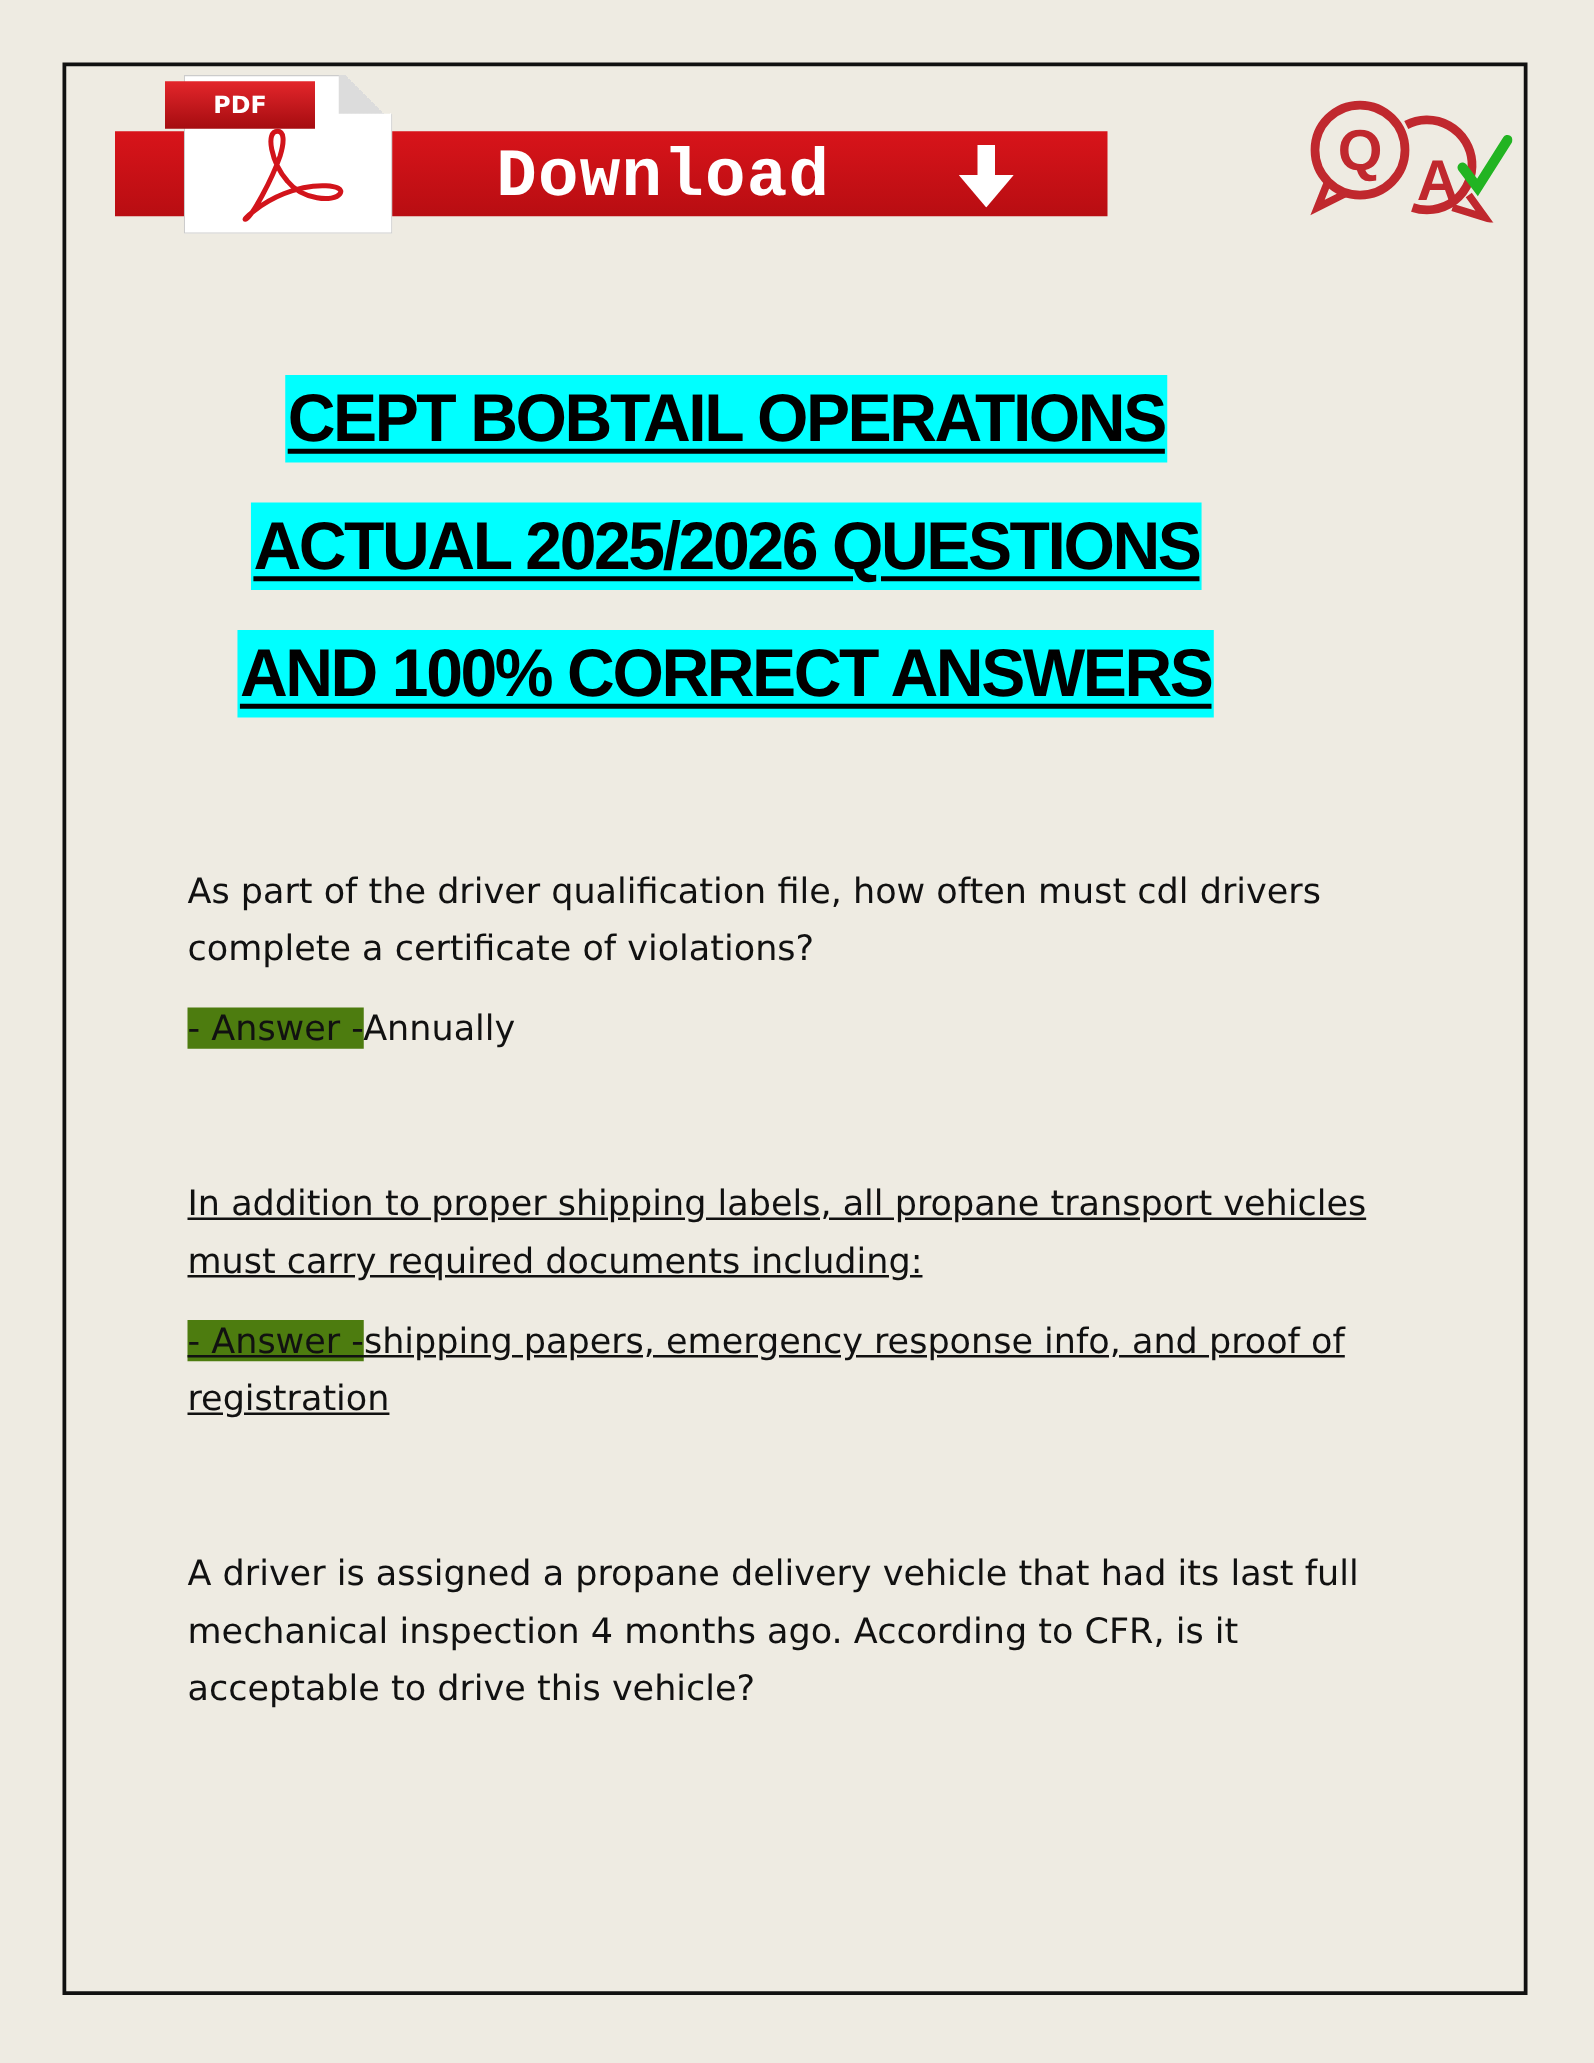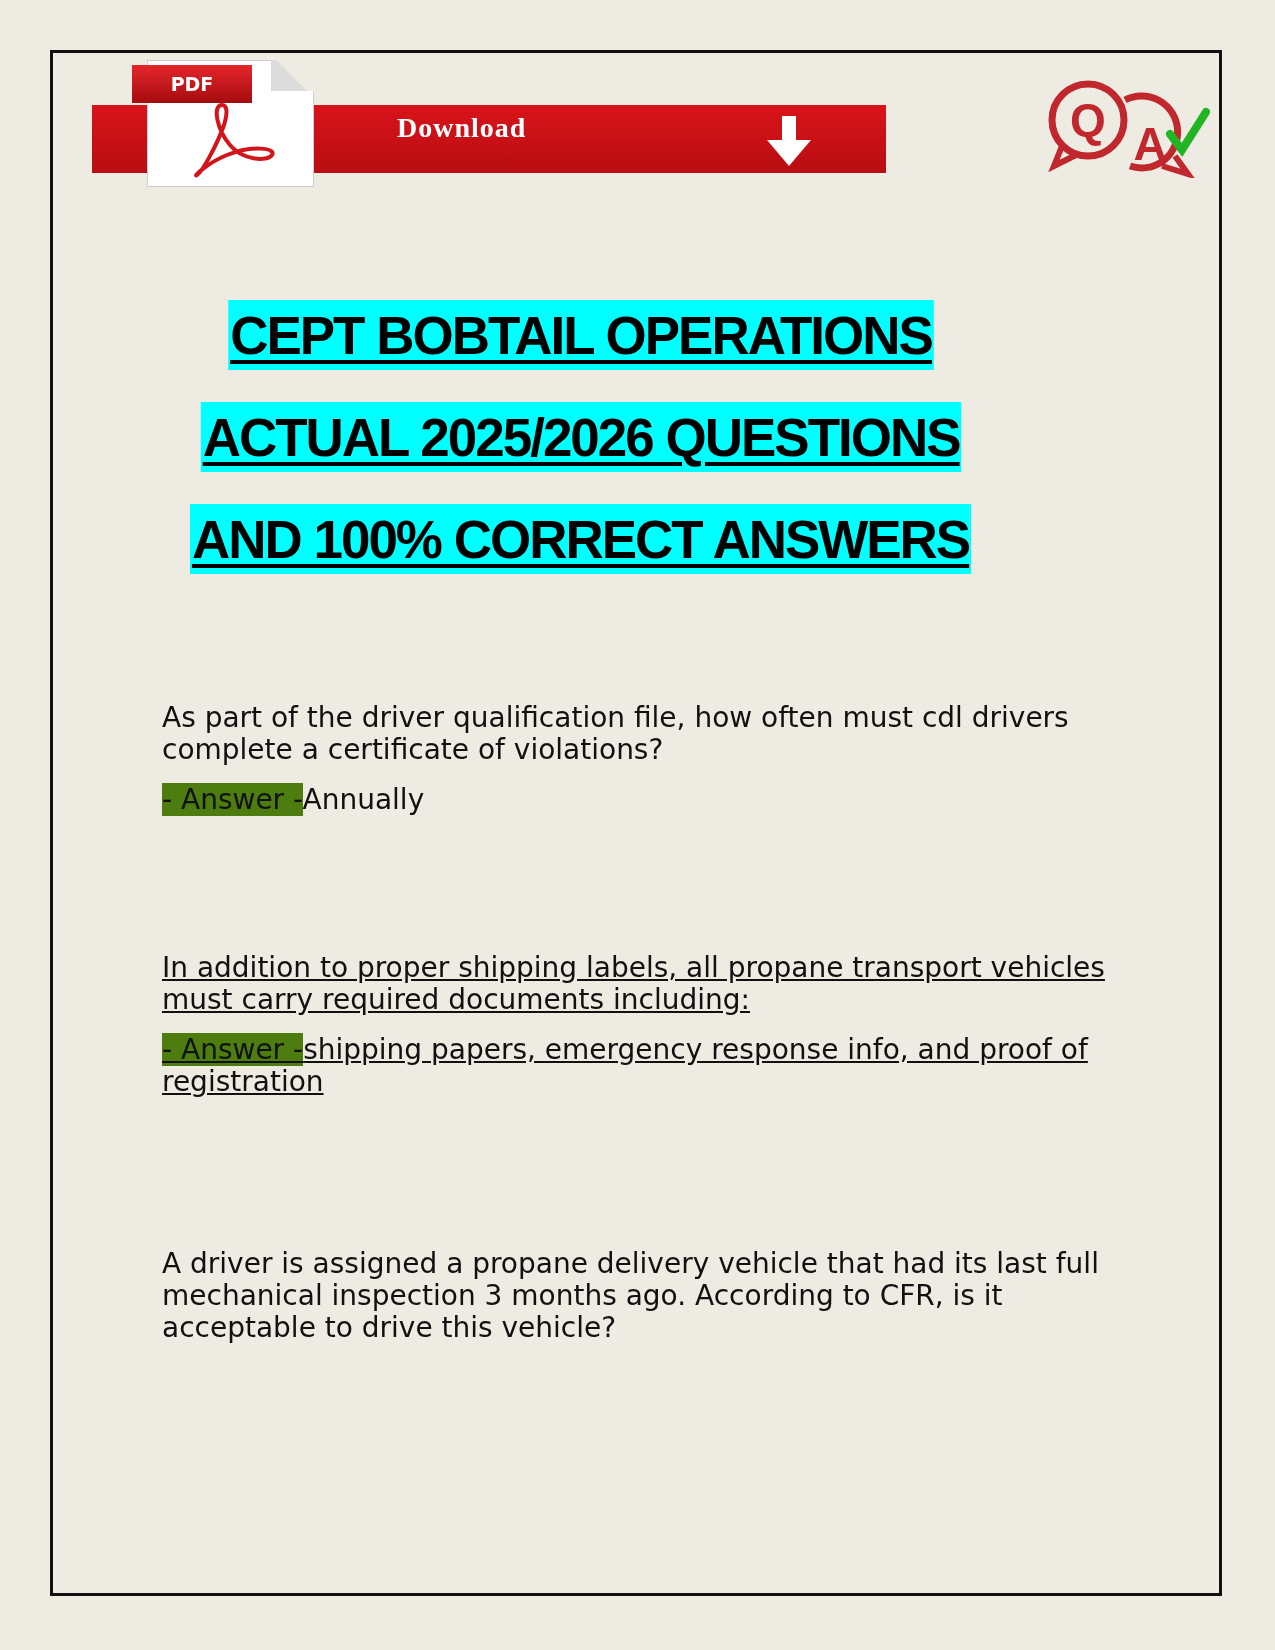--- a/index.html
+++ b/index.html
@@ -11,22 +11,22 @@
     position:absolute; left:50px; top:50px; width:1172px; height:1546px;
     border:3px solid #111; box-sizing:border-box;
   }
   
   .banner { position:absolute; left:92px; top:60px; width:794px; height:125px; }
   .banner-bar {
     position:absolute; left:0; top:45px; width:794px; height:68px;
     background:linear-gradient(#d8141a, #b80d12);
   }
   .banner-text {
-    position:absolute; left:305px; top:52px; color:#fff; font-size:28px; font-weight:bold;
-    letter-spacing:1px; font-family:Liberation Serif, serif;
+    position:absolute; left:305px; top:52px; color:#fff; font-size:54px; font-weight:bold;
+    letter-spacing:1px; font-family:Liberation Mono, monospace;
   }
   .banner-arrow { position:absolute; left:675px; top:56px; width:44px; height:50px; }
   .pdf-doc {
     position:absolute; left:55px; top:0; width:165px; height:125px;
     background:#fff; border:1px solid #ccc;
     clip-path: polygon(0 0, 75% 0, 100% 25%, 100% 100%, 0 100%);
   }
   .pdf-fold {
     position:absolute; left:179px; top:0; width:41px; height:31px;
     background:linear-gradient(225deg, #eeebe2 50%, #dcdcdc 50%);
@@ -44,21 +44,21 @@
   .title { position:absolute; left:0; width:1162px; top:300px; text-align:center; }
   .title-line {
     display:inline-block; background:#00ffff; color:#000; font-weight:bold; font-size:54px;
     text-decoration:underline; text-decoration-thickness:4px; text-underline-offset:6px;
     letter-spacing:-2px; line-height:70px; padding:0 2px; margin-bottom:32px;
     transform:scaleX(0.98);
   }
   
   .qa { position:absolute; left:150px; width:990px; font-size:28px; color:#111;
         font-family:"DejaVu Sans", sans-serif; }
-  .qa p { margin:12px; line-height:32px; }
+  .qa p { margin:0; line-height:46px; }
   .qa .question { margin-bottom:18px; }
   .ans-label { background:#4d7c0f; }
 </style>
 </head>
 <body>
 
 <div class="page-border"></div>
 
 <div class="banner">
   <div class="banner-bar"></div>
@@ -95,14 +95,14 @@
   <p class="question">As part of the driver qualification file, how often must cdl drivers complete a certificate of violations?</p>
   <p><span class="ans-label">- Answer -</span><span>Annually</span></p>
 </div>
 
 <div class="qa" style="top:940px;text-decoration:underline;">
   <p class="question">In addition to proper shipping labels, all propane transport vehicles must carry required documents including:</p>
   <p><span class="ans-label">- Answer -</span><span>shipping papers, emergency response info, and proof of registration</span></p>
 </div>
 
 <div class="qa" style="top:1236px;">
-  <p class="question">A driver is assigned a propane delivery vehicle that had its last full mechanical inspection 3 months ago. According to CFR, is it acceptable to drive this vehicle?</p>
+  <p class="question">A driver is assigned a propane delivery vehicle that had its last full mechanical inspection 4 months ago. According to CFR, is it acceptable to drive this vehicle?</p>
 </div>
 
 </body></html>

